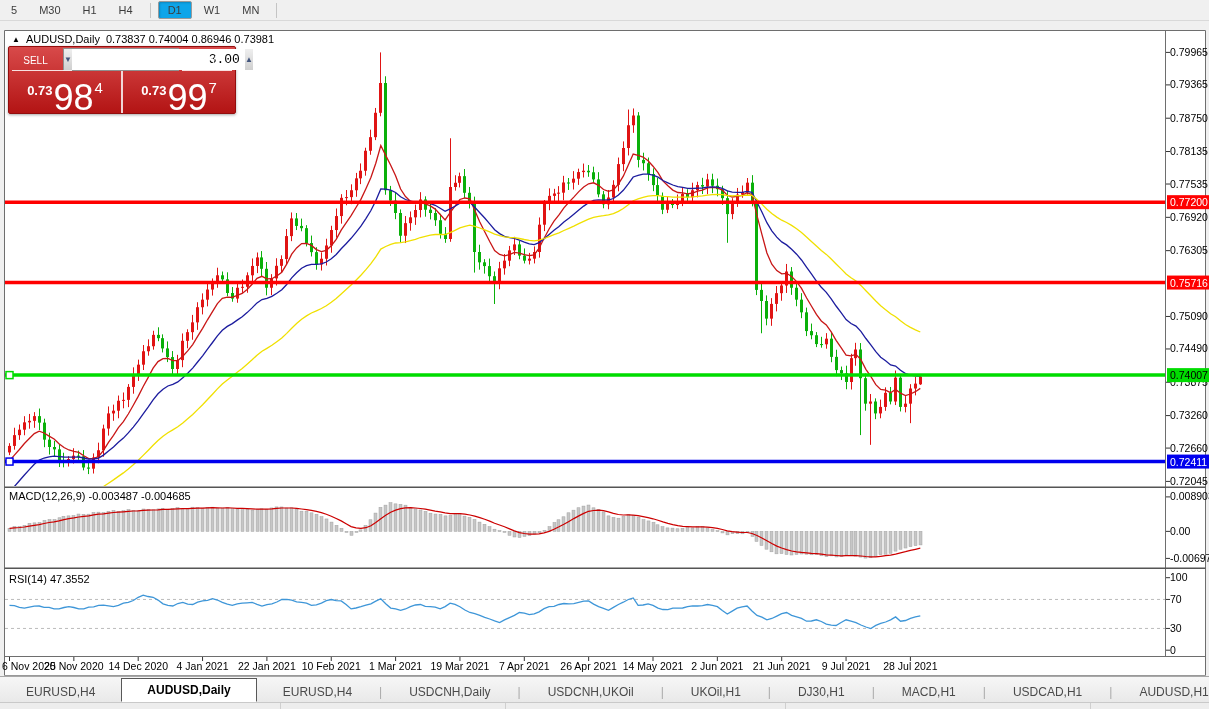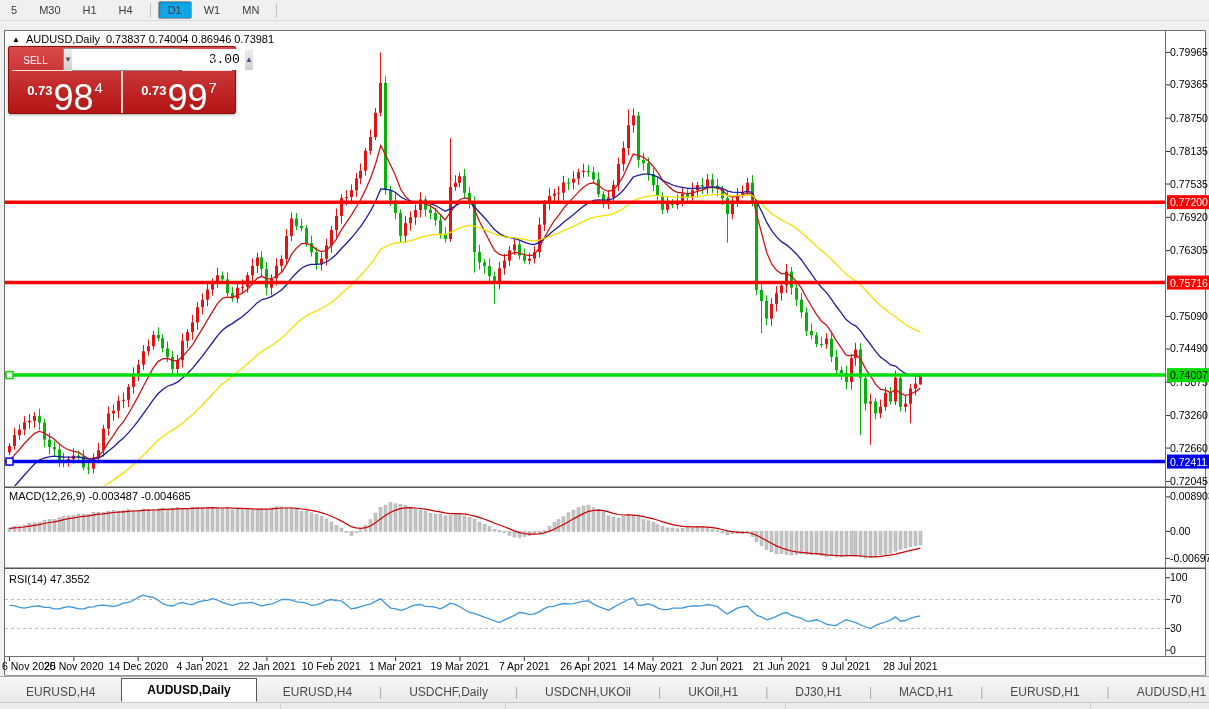--- a/index.html
+++ b/index.html
@@ -817,31 +817,31 @@
       <span class="p-big">99</span>
       <span class="p-sup">7</span>
     </div>
   </div>
 
   <div id="tabbar">
       <div class="tab">EURUSD,H4</div>
       <div class="tab active">AUDUSD,Daily</div>
       <div class="tab">EURUSD,H4</div>
       <span class="tab-div">|</span>
-      <div class="tab">USDCHF,Daily</div>
+      <div class="tab">USDCNH,Daily</div>
       <span class="tab-div">|</span>
       <div class="tab">USDCNH,UKOil</div>
       <span class="tab-div">|</span>
       <div class="tab">UKOil,H1</div>
       <span class="tab-div">|</span>
       <div class="tab">DJ30,H1</div>
       <span class="tab-div">|</span>
       <div class="tab">MACD,H1</div>
       <span class="tab-div">|</span>
-      <div class="tab">EURUSD,H1</div>
+      <div class="tab">USDCAD,H1</div>
       <span class="tab-div">|</span>
       <div class="tab">AUDUSD,H1</div>
       <span class="tab-div">|</span>
       <div id="tab-arrows">
         <span>◄</span>
         <span>►</span>
       </div>
     </div>
 
   <div id="bottom-strip">

